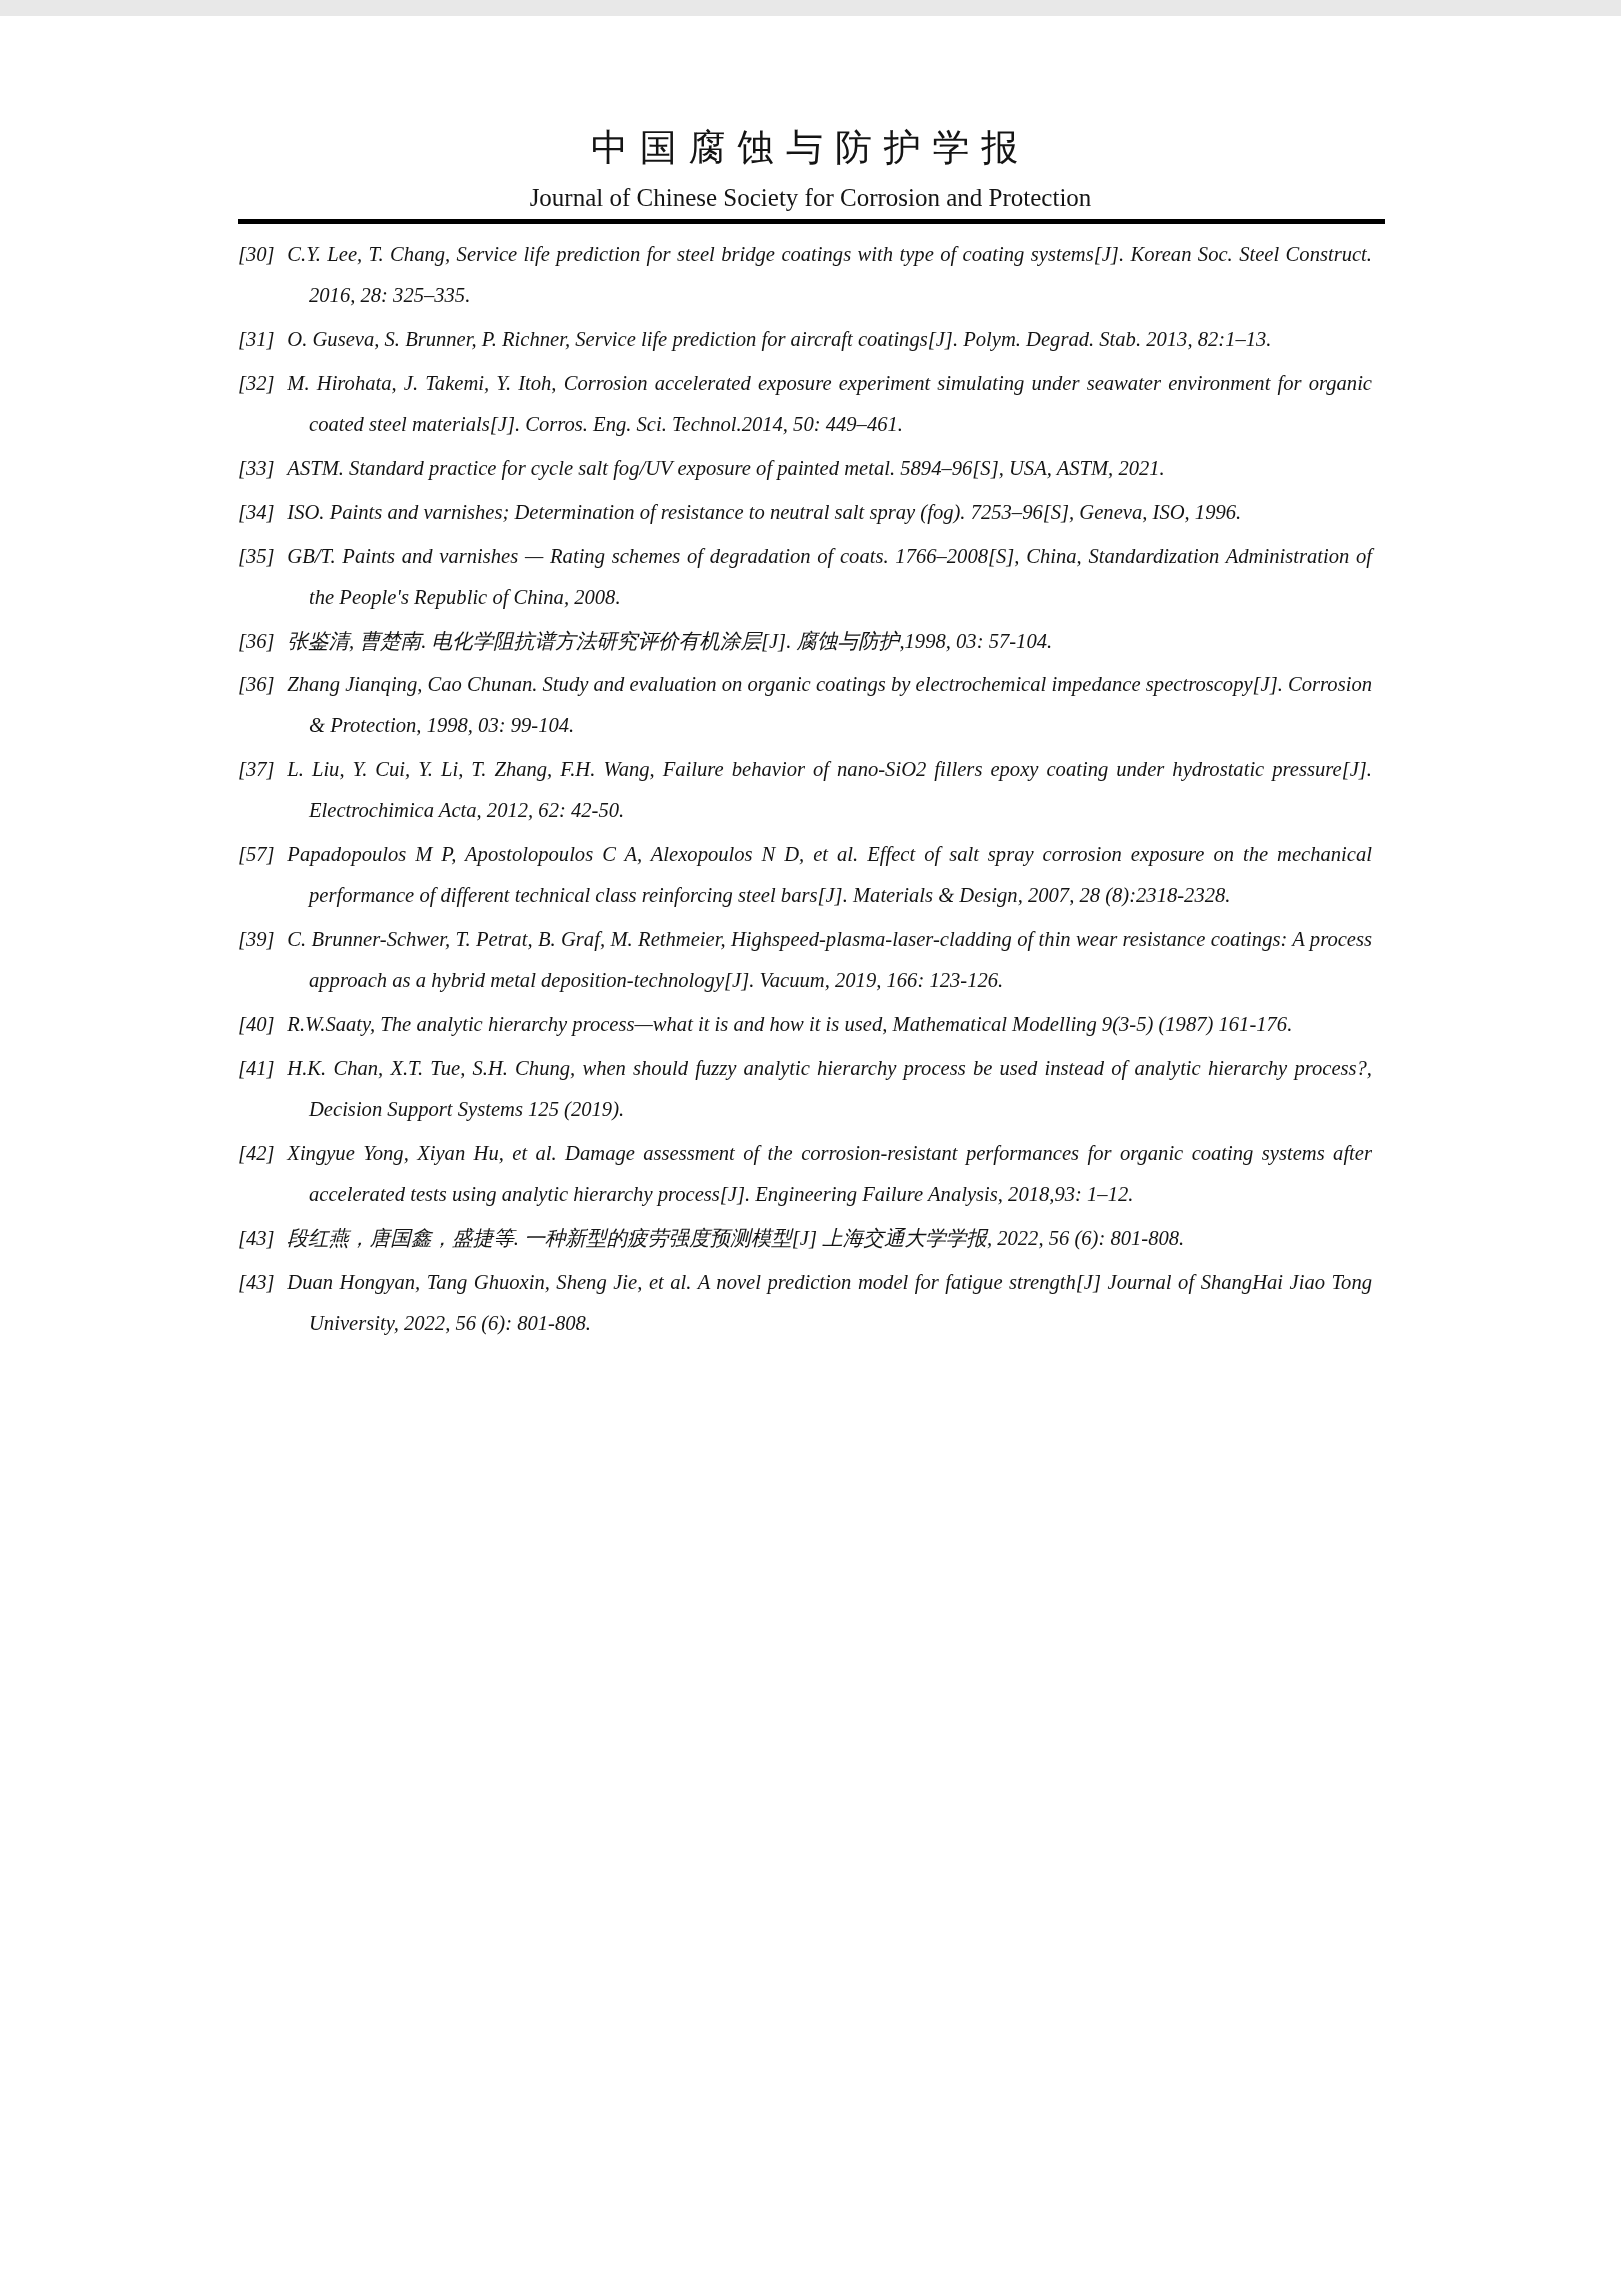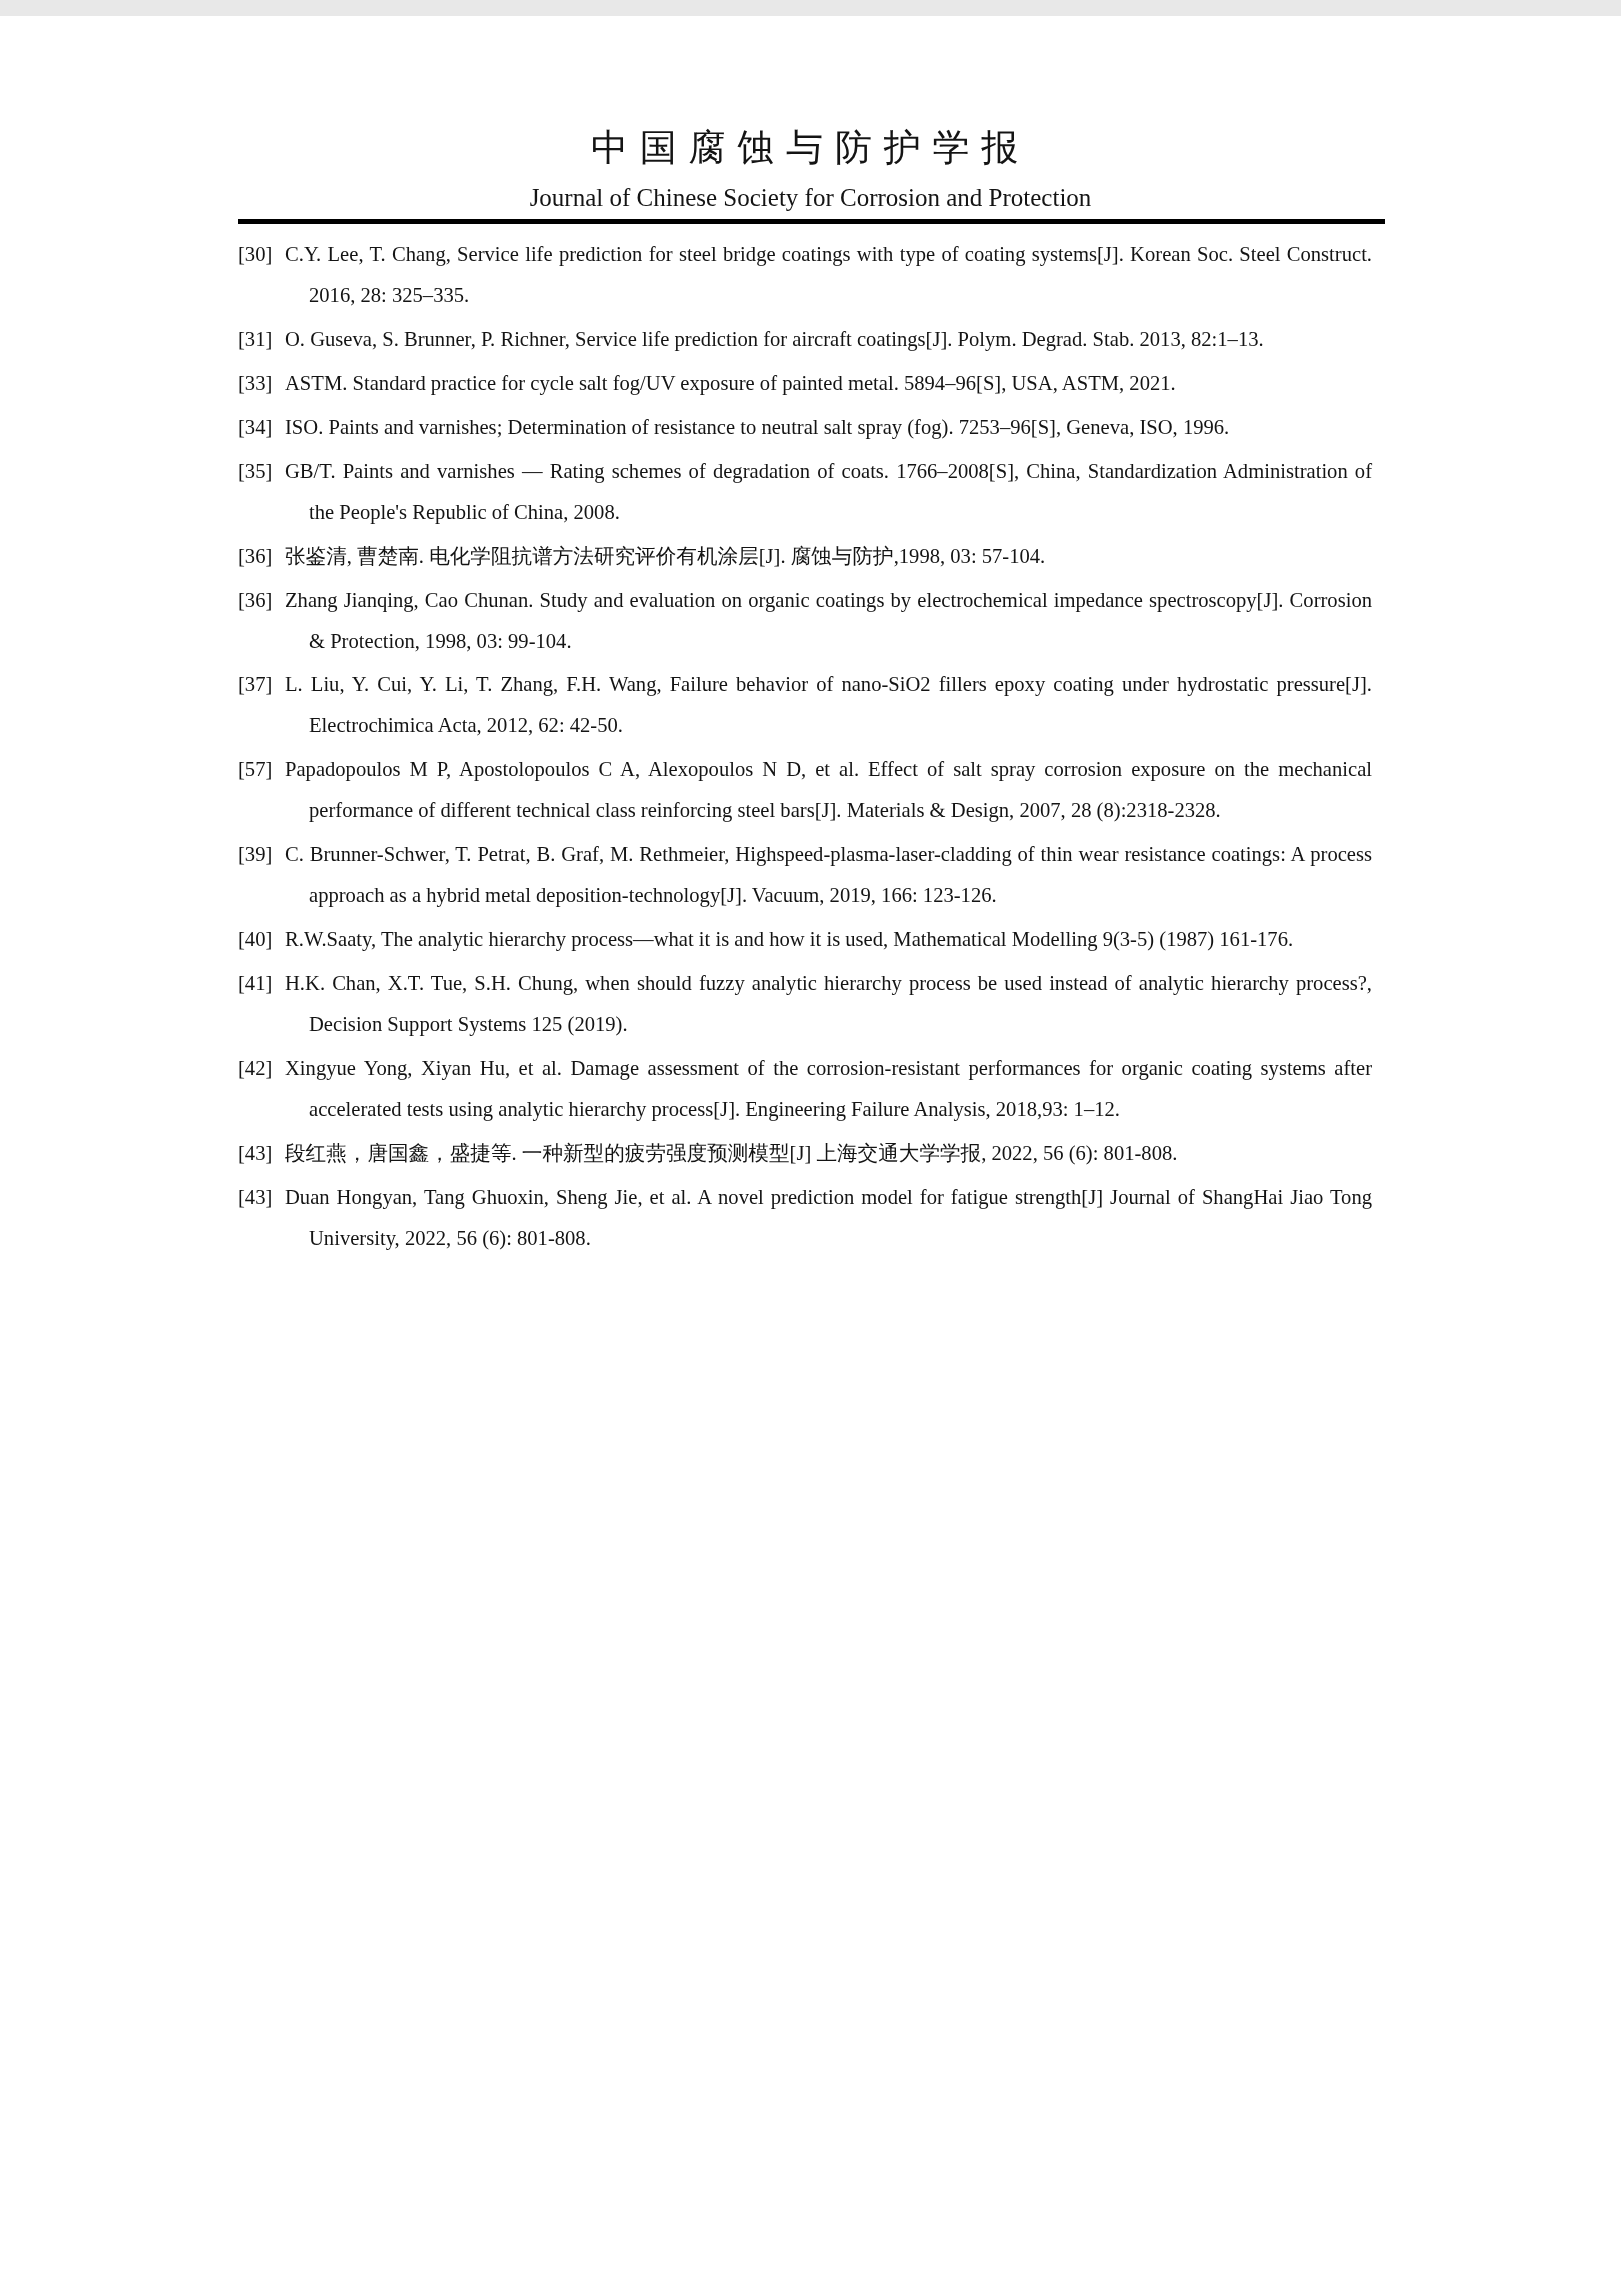--- a/index.html
+++ b/index.html
@@ -41,20 +41,21 @@
     height: 4.9px;
     background: #000000;
   }
   .refs {
     margin: 9.8px 0 0 238px;
     width: 1134px;
     font-size: 20.6px;
     line-height: 41px;
     text-align: justify;
     text-align-last: left;
+    font-style: italic;
     -moz-text-align-last: left;
   }
   .ref {
     margin: 0 0 2.9px 0;
     padding-left: 71px;
     text-indent: -71px;
   }
   .ref-label {
     margin-right: 12.7px;
   }
@@ -67,20 +68,21 @@
   <div class="header">
     <div class="title-zh">中国腐蚀与防护学报</div>
     <div class="title-en">Journal of Chinese Society for Corrosion and Protection</div>
   </div>
 
   <div class="rule"></div>
 
   <div class="refs">
     <p class="ref"><span class="ref-label">[30]</span><span>C.Y. Lee, T. Chang, Service life prediction for steel bridge coatings with type of coating systems[J]. Korean Soc. Steel Construct. 2016, 28: 325–335.</span></p>
     <p class="ref"><span class="ref-label">[31]</span><span>O. Guseva, S. Brunner, P. Richner, Service life prediction for aircraft coatings[J]. Polym. Degrad. Stab. 2013, 82:1–13.</span></p>
+    <p class="ref"><span class="ref-label">[32]</span><span>M. Hirohata, J. Takemi, Y. Itoh, Corrosion accelerated exposure experiment simulating under seawater environment for organic coated steel materials[J]. Corros. Eng. Sci. Technol.2014, 50: 449–461.</span></p>
     <p class="ref"><span class="ref-label">[33]</span><span>ASTM. Standard practice for cycle salt fog/UV exposure of painted metal. 5894–96[S], USA, ASTM, 2021.</span></p>
     <p class="ref"><span class="ref-label">[34]</span><span>ISO. Paints and varnishes; Determination of resistance to neutral salt spray (fog). 7253–96[S], Geneva, ISO, 1996.</span></p>
     <p class="ref"><span class="ref-label">[35]</span><span>GB/T. Paints and varnishes — Rating schemes of degradation of coats. 1766–2008[S], China, Standardization Administration of the People's Republic of China, 2008.</span></p>
     <p class="ref"><span class="ref-label">[36]</span><span>张鉴清, 曹楚南. 电化学阻抗谱方法研究评价有机涂层[J]. 腐蚀与防护,1998, 03: 57-104.</span></p>
     <p class="ref"><span class="ref-label">[36]</span><span>Zhang Jianqing, Cao Chunan. Study and evaluation on organic coatings by electrochemical impedance spectroscopy[J]. Corrosion &amp; Protection, 1998, 03: 99-104.</span></p>
     <p class="ref"><span class="ref-label">[37]</span><span>L. Liu, Y. Cui, Y. Li, T. Zhang, F.H. Wang, Failure behavior of nano-SiO2 fillers epoxy coating under hydrostatic pressure[J]. Electrochimica Acta, 2012, 62: 42-50.</span></p>
     <p class="ref"><span class="ref-label">[57]</span><span>Papadopoulos M P, Apostolopoulos C A, Alexopoulos N D, et al. Effect of salt spray corrosion exposure on the mechanical performance of different technical class reinforcing steel bars[J]. Materials &amp; Design, 2007, 28 (8):2318-2328.</span></p>
     <p class="ref"><span class="ref-label">[39]</span><span>C. Brunner-Schwer, T. Petrat, B. Graf, M. Rethmeier, Highspeed-plasma-laser-cladding of thin wear resistance coatings: A process approach as a hybrid metal deposition-technology[J]. Vacuum, 2019, 166: 123-126.</span></p>
     <p class="ref"><span class="ref-label">[40]</span><span>R.W.Saaty, The analytic hierarchy process—what it is and how it is used, Mathematical Modelling 9(3-5) (1987) 161-176.</span></p>
     <p class="ref"><span class="ref-label">[41]</span><span>H.K. Chan, X.T. Tue, S.H. Chung, when should fuzzy analytic hierarchy process be used instead of analytic hierarchy process?, Decision Support Systems 125 (2019).</span></p>

